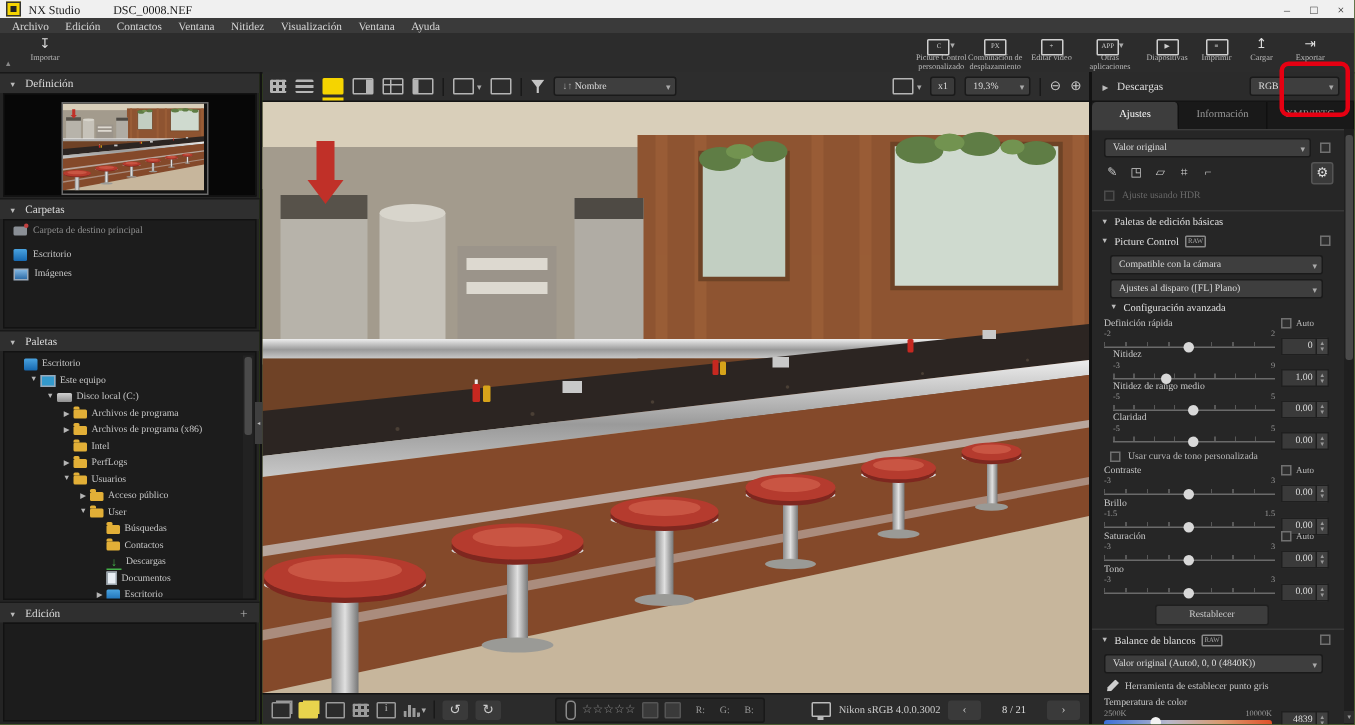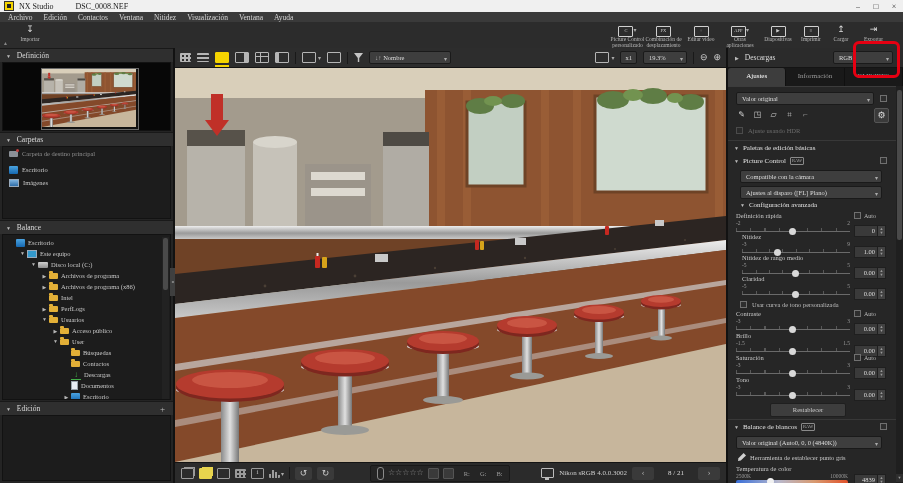--- a/index.html
+++ b/index.html
@@ -375,21 +375,21 @@
         <span>Escritorio</span>
       </div>
       <div class="frow">
         <span class="ic ic-pictures"></span>
         <span>Imágenes</span>
       </div>
     </div>
 
     <div class="sb-h" style="top:172px;">
       <span class="tri">▼</span>
-      <span>Balance</span>
+      <span>Paletas</span>
     </div>
     <div class="sb-box" style="top:186px;height:166px;overflow:hidden;">
       <div style="padding-top:2px;">
         <div class="trow" style="padding-left:4px;">
           <span class="arr"></span>
             <span class="ic ic-desktop"></span>
           <span class="lbl">Escritorio</span>
         </div>
         <div class="trow" style="padding-left:15px;">
           <span class="arr">▼</span>

